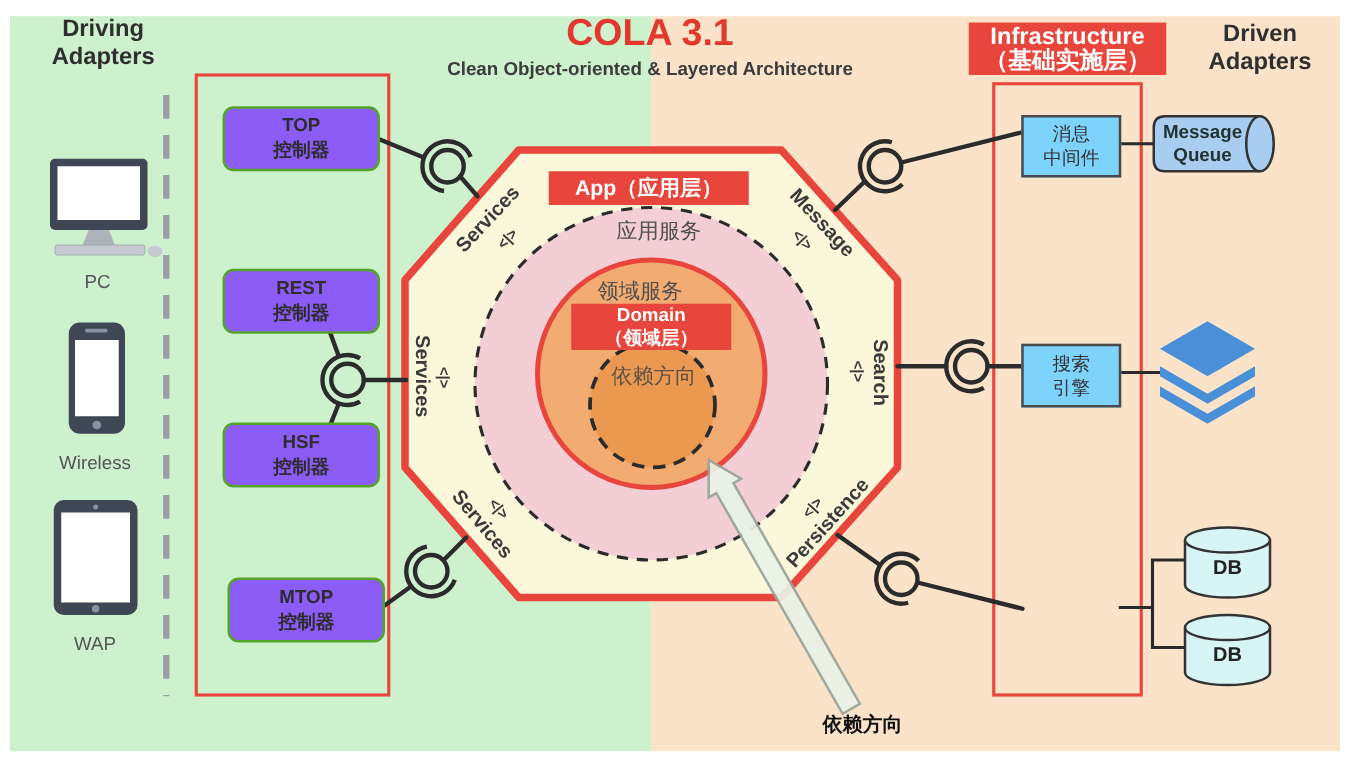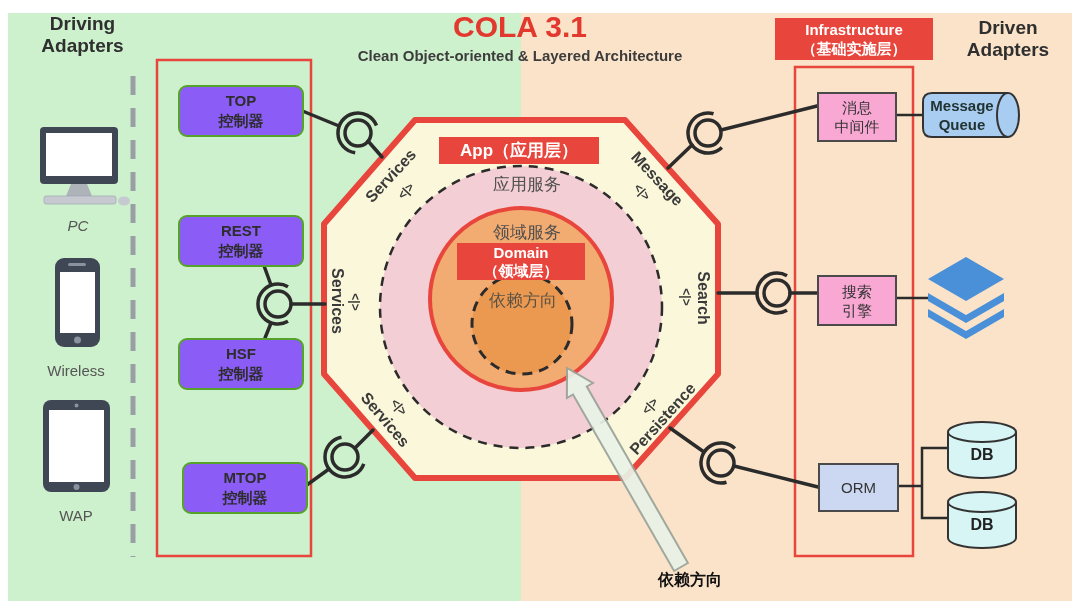--- a/index.html
+++ b/index.html
@@ -4,21 +4,21 @@
 <style>
   html,body{margin:0;padding:0;background:#ffffff;}
   .stage{position:relative;width:1080px;height:610px;overflow:hidden;background:#ffffff;
          font-family:"Liberation Sans","DejaVu Sans",sans-serif;}
   .abs{position:absolute;}
   .lbl{display:flex;align-items:center;justify-content:center;text-align:center;}
   .col{display:flex;flex-direction:column;align-items:center;justify-content:center;text-align:center;}
   .banner{background:#e8463c;color:#ffffff;font-weight:bold;}
   .gbox{background:#8b5cf6;border:2px solid #56a32b;border-radius:9px;font-weight:bold;
         color:#2d2d2d;font-size:15px;line-height:20px;}
-  .ibox{background:#f9a8d4;border:2px solid #4a4a4a;color:#333;font-size:15px;line-height:19px;}
+  .ibox{background:#7dd3fc;border:2px solid #4a4a4a;color:#333;font-size:15px;line-height:19px;}
   .edge-label{position:absolute;font-weight:600;color:#3a3a3a;font-size:16px;white-space:nowrap;}
   .edge-sym{position:absolute;font-weight:bold;color:#3a3a3a;font-size:12px;white-space:nowrap;}
   .heading{font-weight:bold;color:#2f2f2f;font-size:19px;}
   .devlbl{color:#555;font-size:15px;}
   .ringlbl{color:#4f4f4f;font-size:17px;}
 </style>
 </head>
 <body>
 
 <div class="stage">
@@ -125,21 +125,21 @@
     </g>
 
     <polygon points="687.9,563 586.8,386.5 592.9,383 567,368 566.9,398 573,394.5 674.1,571" fill="#e9f3e7" stroke="#9aa39a" stroke-width="2" opacity="0.92"></polygon>
   </svg>
 
   <div class="abs lbl heading" style="left:10px;top:24px;width:145px;height:22px;justify-content:flex-start;">Driving Adapters</div>
   <div class="abs lbl heading" style="left:938px;top:28px;width:140px;height:22px;">Driven Adapters</div>
   <div class="abs lbl" style="left:420px;top:10px;width:200px;height:34px;font-size:30px;font-weight:bold;color:#e2382e;">COLA 3.1</div>
   <div class="abs lbl" style="left:330px;top:46px;width:380px;height:18px;font-size:15px;font-weight:bold;color:#3c3c3c;">Clean Object-oriented &amp; Layered Architecture</div>
 
-  <div class="abs col banner" style="left:775px;top:18px;width:158px;height:42px;font-size:15px;line-height:19px;">
+  <div class="abs col banner" style="left:775px;top:18px;width:158px;height:42px;font-size:19px;line-height:19px;">
     <span>Infrastructure</span>
     <span>（基础实施层）</span>
   </div>
   <div class="abs lbl banner" style="left:439px;top:137px;width:160px;height:27px;font-size:17px;">App（应用层）</div>
   <div class="abs col banner" style="left:457px;top:243px;width:128px;height:37px;font-size:15px;line-height:18px;">
     <span>Domain</span>
     <span>（领域层）</span>
   </div>
 
   <div class="abs col gbox" style="left:178px;top:85px;width:122px;height:48px;">
@@ -153,24 +153,24 @@
   <div class="abs col gbox" style="left:178px;top:338px;width:122px;height:48px;">
     <span>HSF</span>
     <span>控制器</span>
   </div>
   <div class="abs col gbox" style="left:182px;top:462px;width:122px;height:48px;">
     <span>MTOP</span>
     <span>控制器</span>
   </div>
 
   <div class="abs lbl ringlbl" style="left:487px;top:174px;width:80px;height:20px;">应用服务</div>
-  <div class="abs lbl ringlbl" style="left:487px;top:222px;width:80px;height:20px;">领域服务</div>
+  <div class="abs lbl ringlbl" style="left:472px;top:222px;width:80px;height:20px;">领域服务</div>
   <div class="abs lbl ringlbl" style="left:483px;top:290px;width:80px;height:20px;color:#5c5244;">依赖方向</div>
 
-  <div class="abs lbl devlbl" style="left:52px;top:216px;width:52px;height:18px;font-style:italic;">PC</div>
+  <div class="abs lbl devlbl" style="left:52px;top:216px;width:52px;height:18px;">PC</div>
   <div class="abs lbl devlbl" style="left:36px;top:361px;width:80px;height:18px;">Wireless</div>
   <div class="abs lbl devlbl" style="left:47px;top:506px;width:58px;height:18px;">WAP</div>
 
   <div class="edge-label" style="left:391px;top:176px;transform:translate(-50%,-50%) rotate(-47deg);">Services</div>
   <div class="edge-sym" style="left:406px;top:191px;transform:translate(-50%,-50%) rotate(-47deg);">&lt;|&gt;</div>
   <div class="edge-label" style="left:337px;top:301px;transform:translate(-50%,-50%) rotate(90deg);">Services</div>
   <div class="edge-sym" style="left:355px;top:302px;transform:translate(-50%,-50%) rotate(90deg);">&lt;|&gt;</div>
   <div class="edge-label" style="left:385px;top:420px;transform:translate(-50%,-50%) rotate(50deg);">Services</div>
   <div class="edge-sym" style="left:399px;top:407px;transform:translate(-50%,-50%) rotate(50deg);">&lt;|&gt;</div>
   <div class="edge-label" style="left:657px;top:179px;transform:translate(-50%,-50%) rotate(47deg);">Message</div>
@@ -181,21 +181,20 @@
   <div class="edge-sym" style="left:650px;top:406px;transform:translate(-50%,-50%) rotate(-48deg);">&lt;|&gt;</div>
 
   <div class="abs col ibox" style="left:817px;top:92px;width:76px;height:46px;">
     <span>消息</span>
     <span>中间件</span>
   </div>
   <div class="abs col ibox" style="left:817px;top:275px;width:76px;height:47px;">
     <span>搜索</span>
     <span>引擎</span>
   </div>
-  <div class="abs lbl ibox" style="left:818px;top:463px;width:77px;height:45px;background:#ccd8f2;">ORM</div>
 
   <div class="abs col" style="left:918px;top:95px;width:88px;height:40px;font-size:15px;font-weight:bold;color:#233;line-height:19px;">
     <span>Message</span>
     <span>Queue</span>
   </div>
   <div class="abs lbl" style="left:948px;top:446px;width:68px;height:18px;font-size:16px;font-weight:bold;color:#222;">DB</div>
   <div class="abs lbl" style="left:948px;top:516px;width:68px;height:18px;font-size:16px;font-weight:bold;color:#222;">DB</div>
 
   <div class="abs lbl" style="left:645px;top:570px;width:90px;height:20px;font-size:16px;font-weight:bold;color:#111;">依赖方向</div>
 

